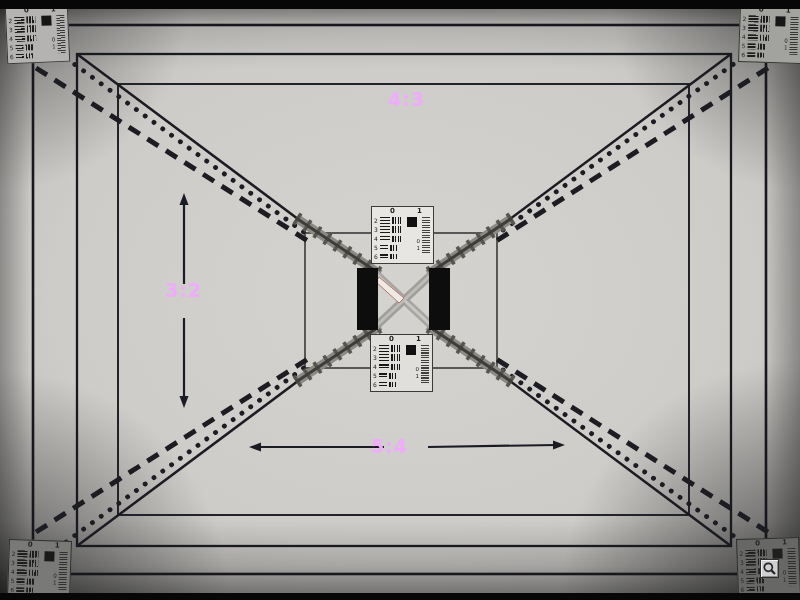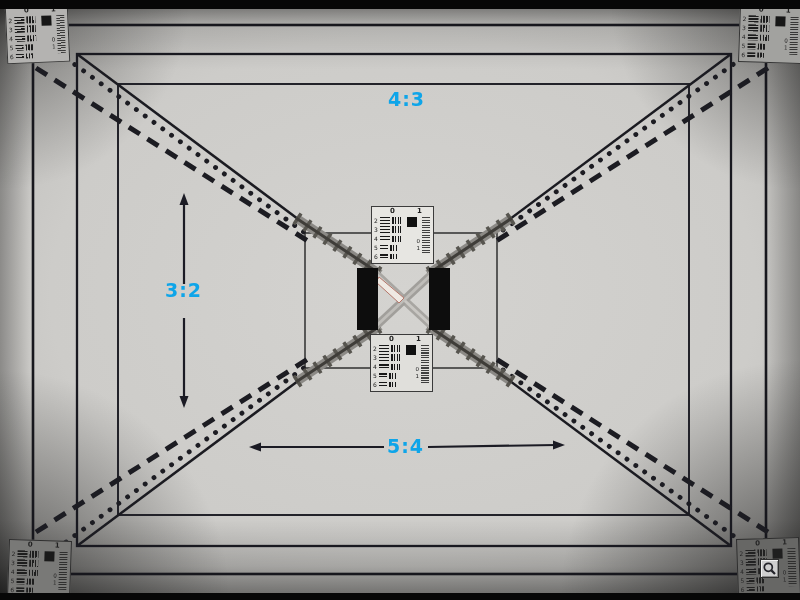--- a/index.html
+++ b/index.html
@@ -14,25 +14,25 @@
       radial-gradient(circle at 100% 100%, rgba(0,0,0,.60) 0, rgba(0,0,0,0) 240px),
       linear-gradient(90deg, rgba(0,0,0,.30) 0, rgba(0,0,0,0) 30px, rgba(0,0,0,0) 762px, rgba(0,0,0,.32) 800px),
       linear-gradient(180deg, rgba(0,0,0,.50) 0, rgba(0,0,0,.12) 26px, rgba(0,0,0,0) 70px, rgba(0,0,0,0) 520px, rgba(0,0,0,.18) 566px, rgba(0,0,0,.48) 600px),
       radial-gradient(ellipse 92% 90% at 50.5% 49%, #d4d3d0 0%, #cdccc9 48%, #bdbcb9 70%, #a3a2a0 86%, #8b8a88 100%);
   }
   .edge-bar{position:absolute;left:0;width:800px;background:#070707;}
   .edge-top{top:0;height:9px;}
   .edge-bottom{bottom:0;height:7px;}
   svg.lines{position:absolute;left:0;top:0;}
   
-  .asp-label{position:absolute;font-weight:bold;font-size:19px;color:#0ea5e9;
+  .asp-label{position:absolute;font-weight:bold;font-size:19px;color:#f0abfc;
              letter-spacing:1px;line-height:1;}
   .lbl-43{left:388px;top:90px;}
   .lbl-32{left:165px;top:281px;}
-  .lbl-54{left:387px;top:437px;}
+  .lbl-54{left:371px;top:437px;}
   
   .tcard{position:absolute;width:63px;height:58px;background:#e7e6e2;
          border:1px solid #3c3c3c;box-sizing:border-box;}
   .tc-head{position:absolute;top:0;left:0;right:0;height:8px;font-size:7px;
            color:#1d1d1d;font-weight:bold;}
   .tc-g0{position:absolute;left:18px;top:0;}
   .tc-g1{position:absolute;left:45px;top:0;}
   .tc-rows{position:absolute;left:1px;top:9px;display:flex;flex-direction:column;}
   .tc-row{display:flex;align-items:center;gap:2px;height:9px;padding-left:1px;}
   .tc-num{font-size:6px;color:#222;width:4px;line-height:1;}

